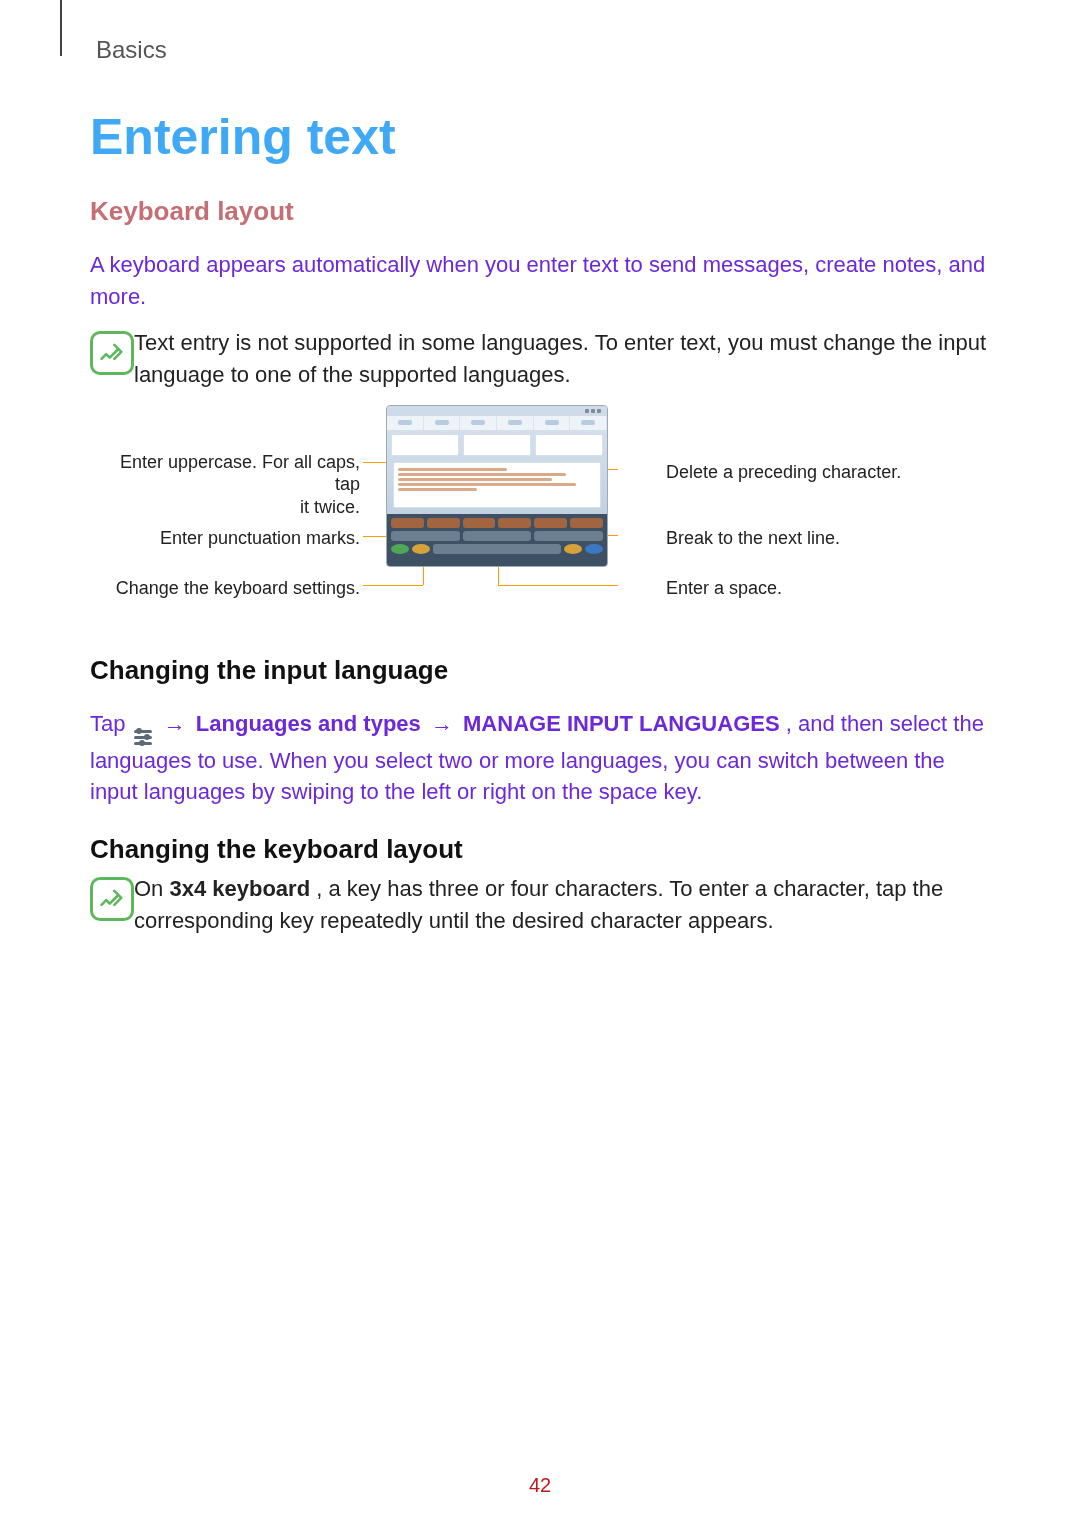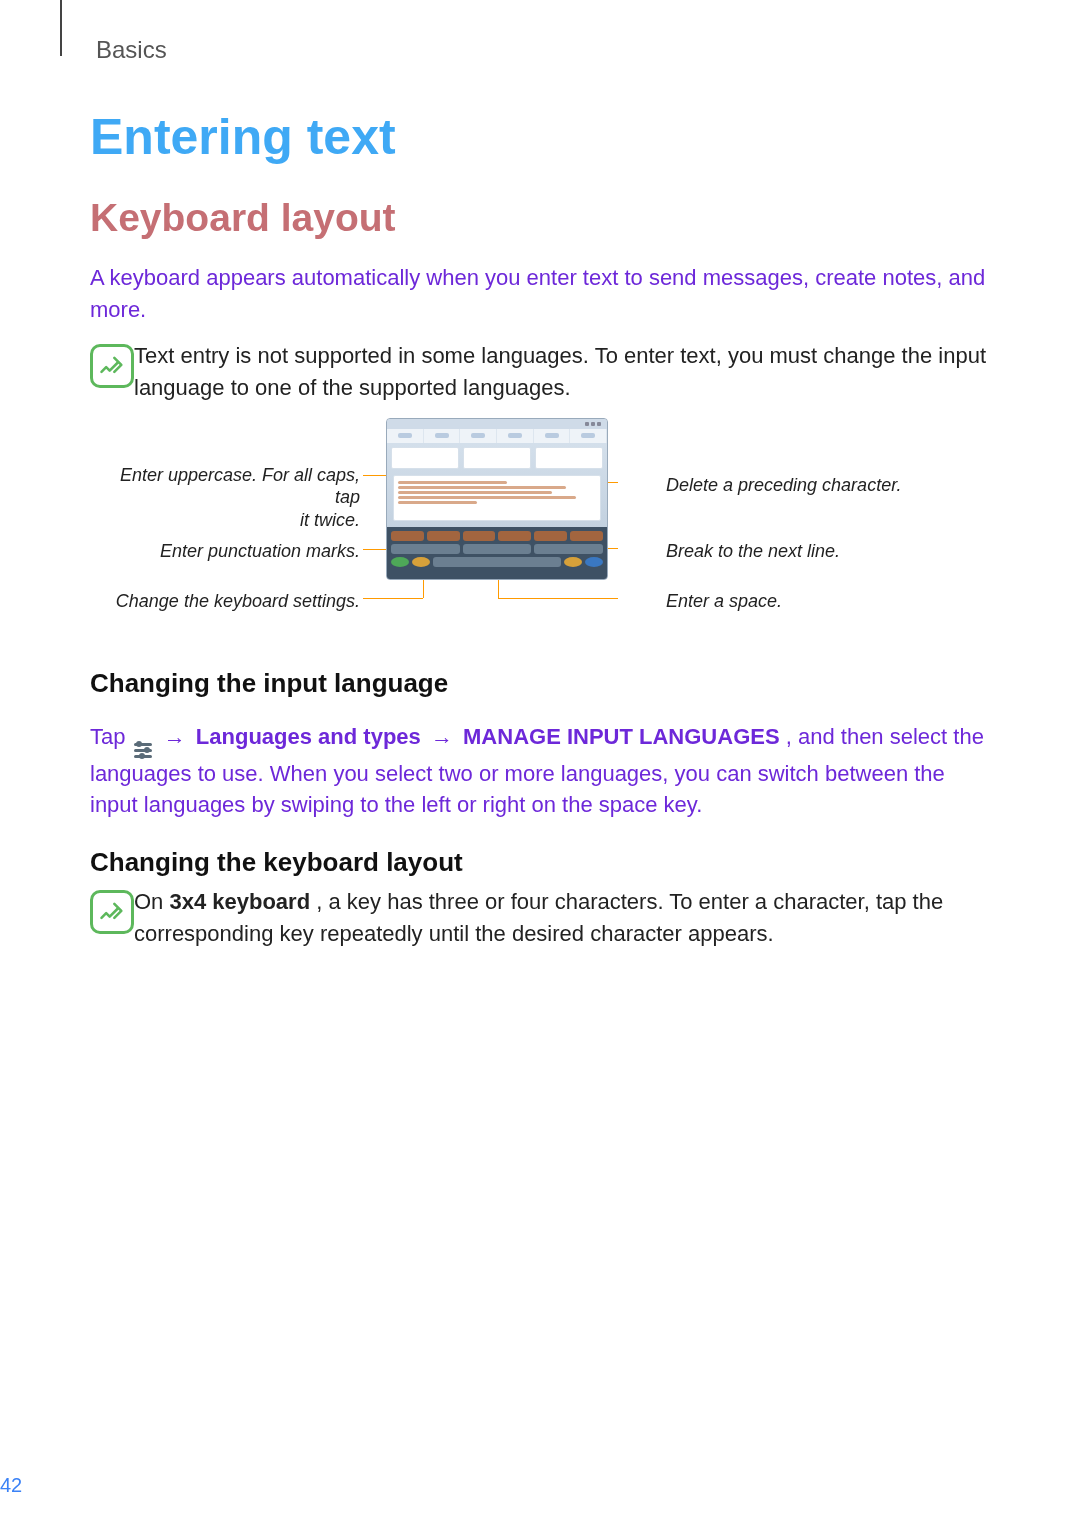--- a/index.html
+++ b/index.html
@@ -33,21 +33,21 @@
     color: #555;
   }
   h1.main-title {
     color: #3fa9f5;
     font-size: 50px;
     font-weight: 700;
     margin: 68px 0 18px 0;
   }
   h2.section-title {
     color: #c56f74;
-    font-size: 39px;
+    font-size: 26px;
     font-weight: 700;
     margin: 30px 0 10px 0;
   }
   p.body {
     font-size: 22px;
     line-height: 1.45;
     margin: 22px 0 14px 0;
     color: #6d28d9;
   }
   .note-row {
@@ -103,31 +103,31 @@
   }
   .settings-glyph span:nth-child(1)::after { left: 2px; }
   .settings-glyph span:nth-child(2)::after { left: 10px; }
   .settings-glyph span:nth-child(3)::after { left: 5px; }
   .arrow { margin: 0 4px; }
   .page-number {
     position: absolute;
     bottom: 30px;
     width: 100%;
     left: 0;
+    text-align: center;
     font-size: 20px;
-    color: #3b82f6;
+    color: #b91c1c;
   }
 
   
   .diagram {
     position: relative;
     width: 900px;
     height: 220px;
     margin: 10px auto 30px auto;
-    font-style: italic;
   }
   .callout {
     position: absolute;
     font-size: 18px;
     color: #222;
     line-height: 1.25;
     white-space: nowrap;
   }
   .callout.left { text-align: right; }
   .callout.right { text-align: left; margin-left: 46px; }

